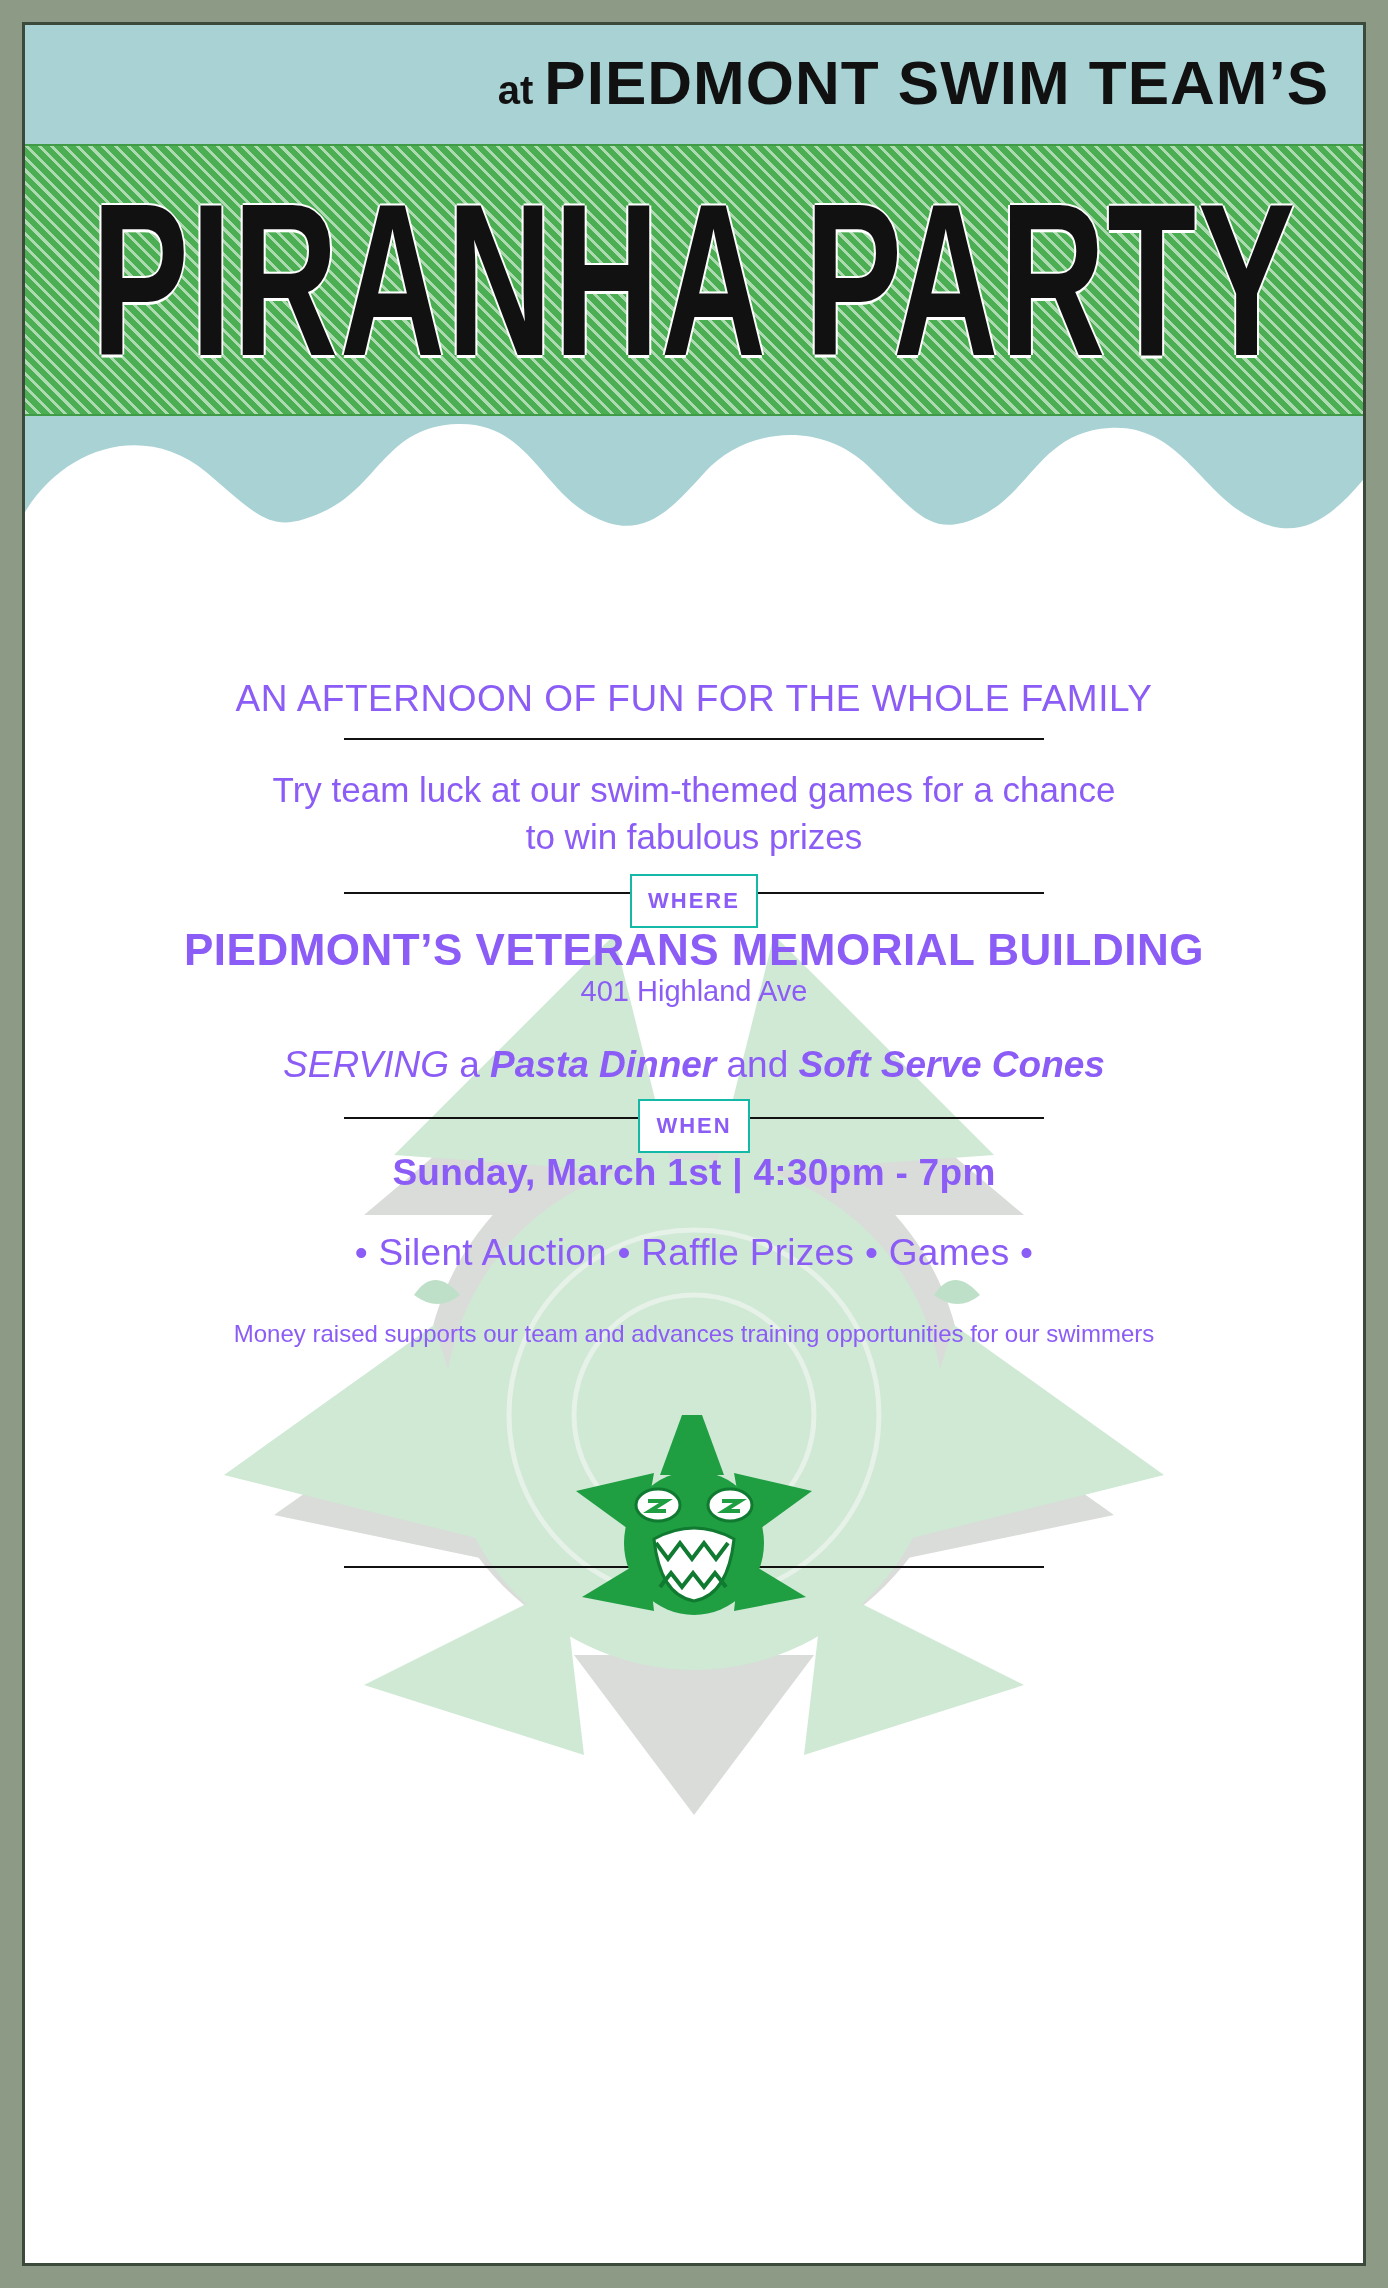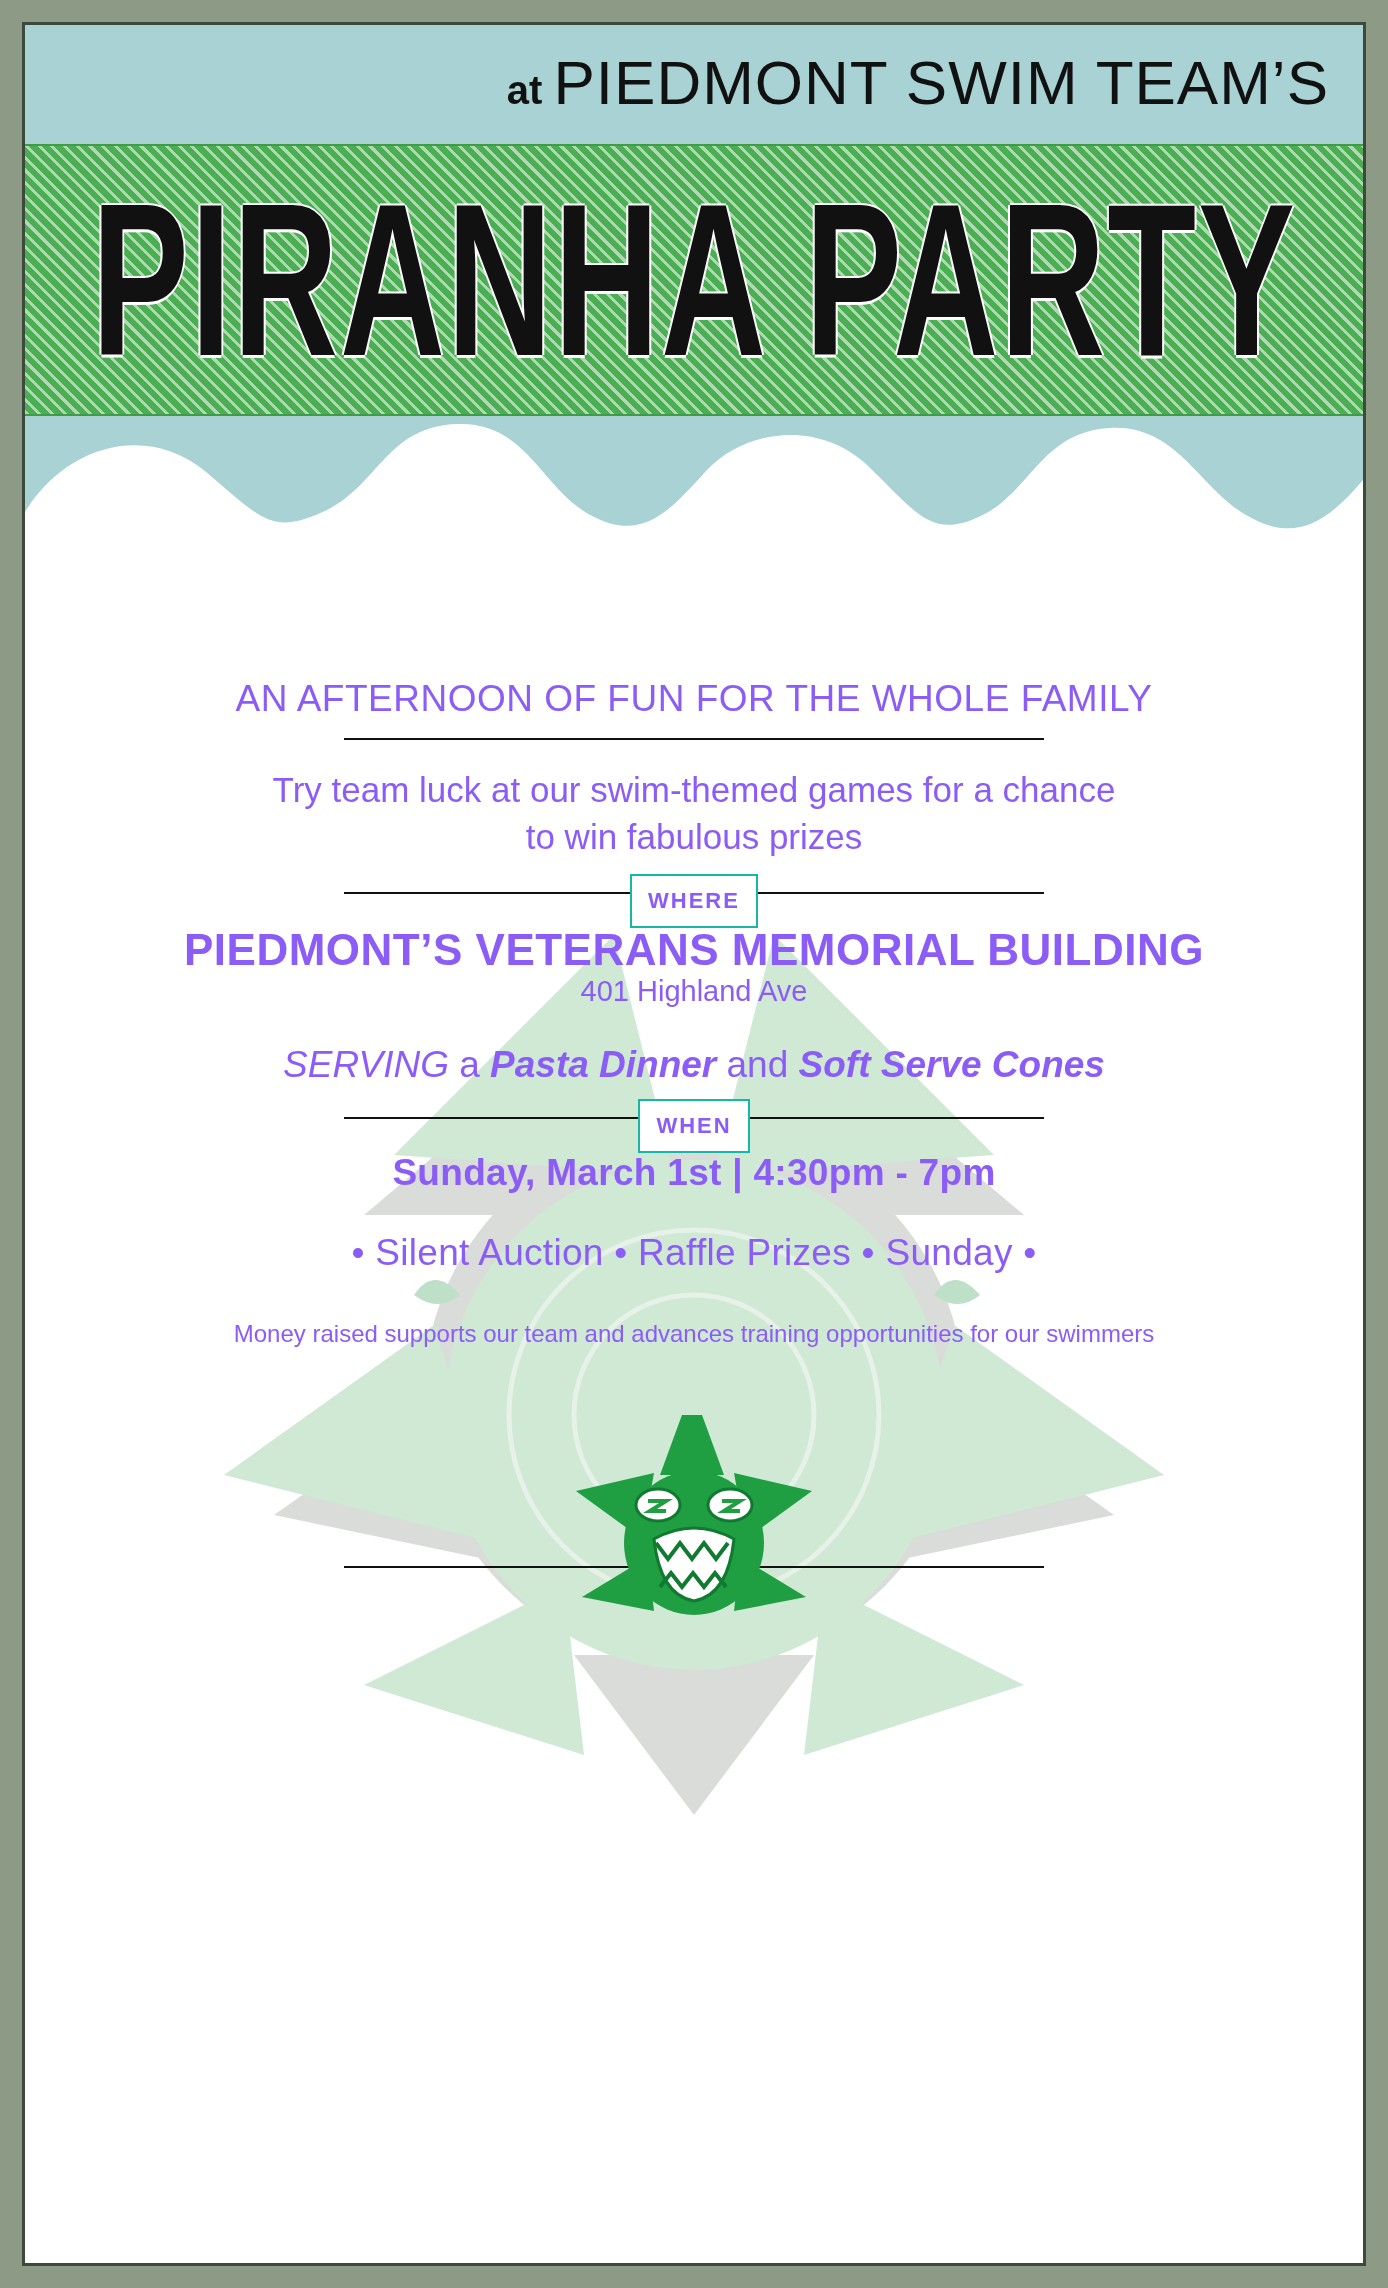--- a/index.html
+++ b/index.html
@@ -86,21 +86,21 @@
     color: #111;
     white-space: nowrap;
   }
   .at-line .small-at {
     font-size: 40px;
     font-weight: bold;
     letter-spacing: 0px;
   }
   .at-line .big {
     font-size: 62px;
-    font-weight: normal;
+    font-weight: bold;
     letter-spacing: 1px;
   }
 
   
   .green-banner {
     position: relative;
     z-index: 2;
     height: 268px;
     background:
       repeating-linear-gradient(45deg, rgba(255,255,255,.55) 0 3px, rgba(255,255,255,0) 3px 9px),
@@ -313,21 +313,21 @@
       <div class="serving">
         <span class="it">SERVING</span><span> a </span><span class="bi">Pasta Dinner</span><span> and </span><span class="bi">Soft Serve Cones</span>
       </div>
 
       <div class="rule">
         <span class="chip">WHEN</span>
       </div>
 
       <div class="when-line">Sunday, March 1st | 4:30pm - 7pm</div>
 
-      <div class="bullets">• Silent Auction • Raffle Prizes • Sunday •</div>
+      <div class="bullets">• Silent Auction • Raffle Prizes • Games •</div>
 
       <div class="support">Money raised supports our team and advances training opportunities for our swimmers</div>
 
       <div class="footer">
         <div class="footer-rule"></div>
         <svg class="footer-logo" viewBox="0 0 290 230">
           <g transform="translate(145,125)">
 
             <path d="M-12,-118 L8,-118 L30,-58 L-34,-58 Z" fill="#1f9e42"></path>
 

